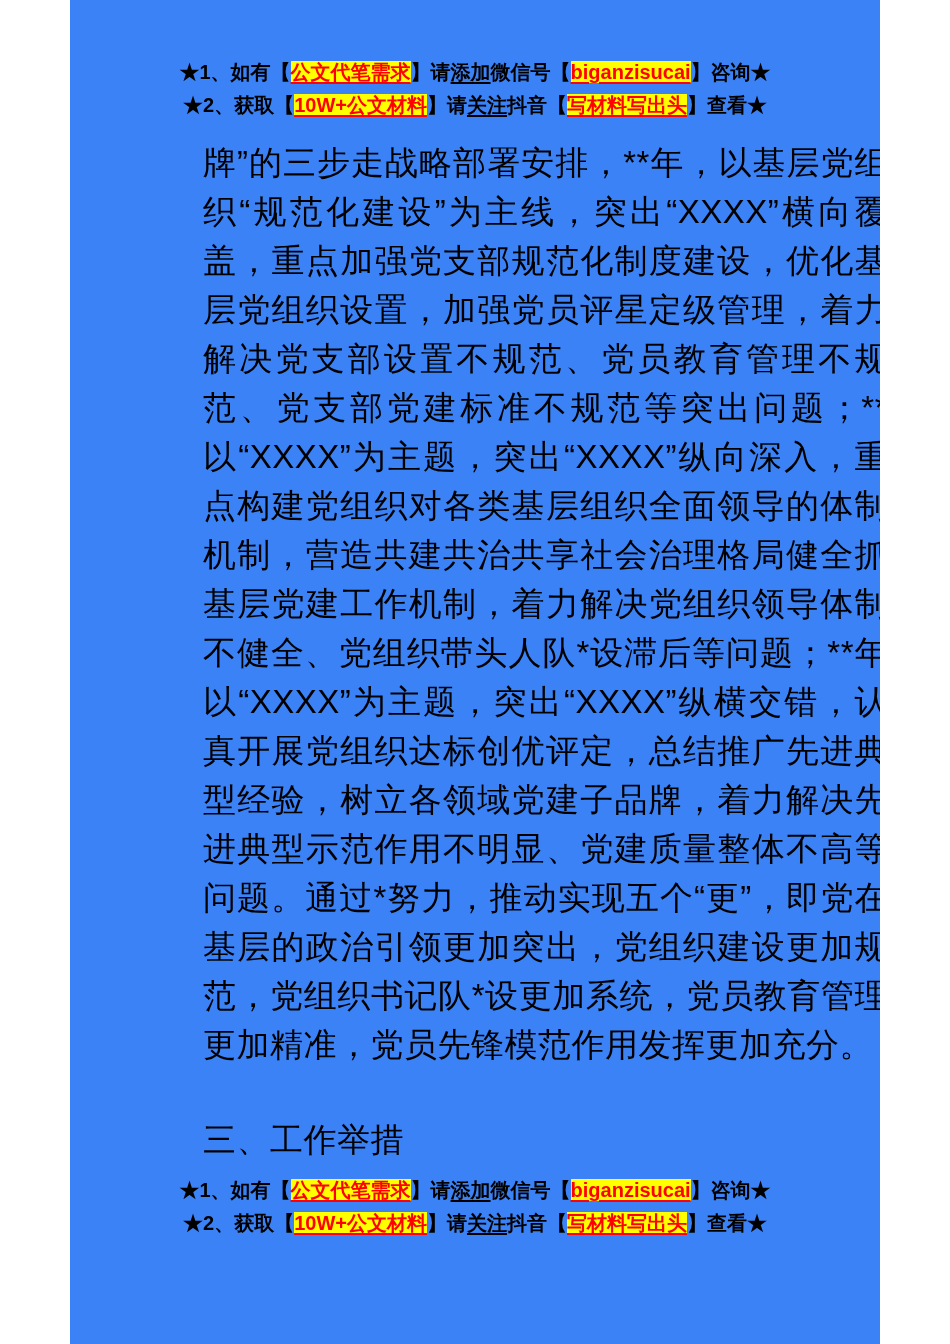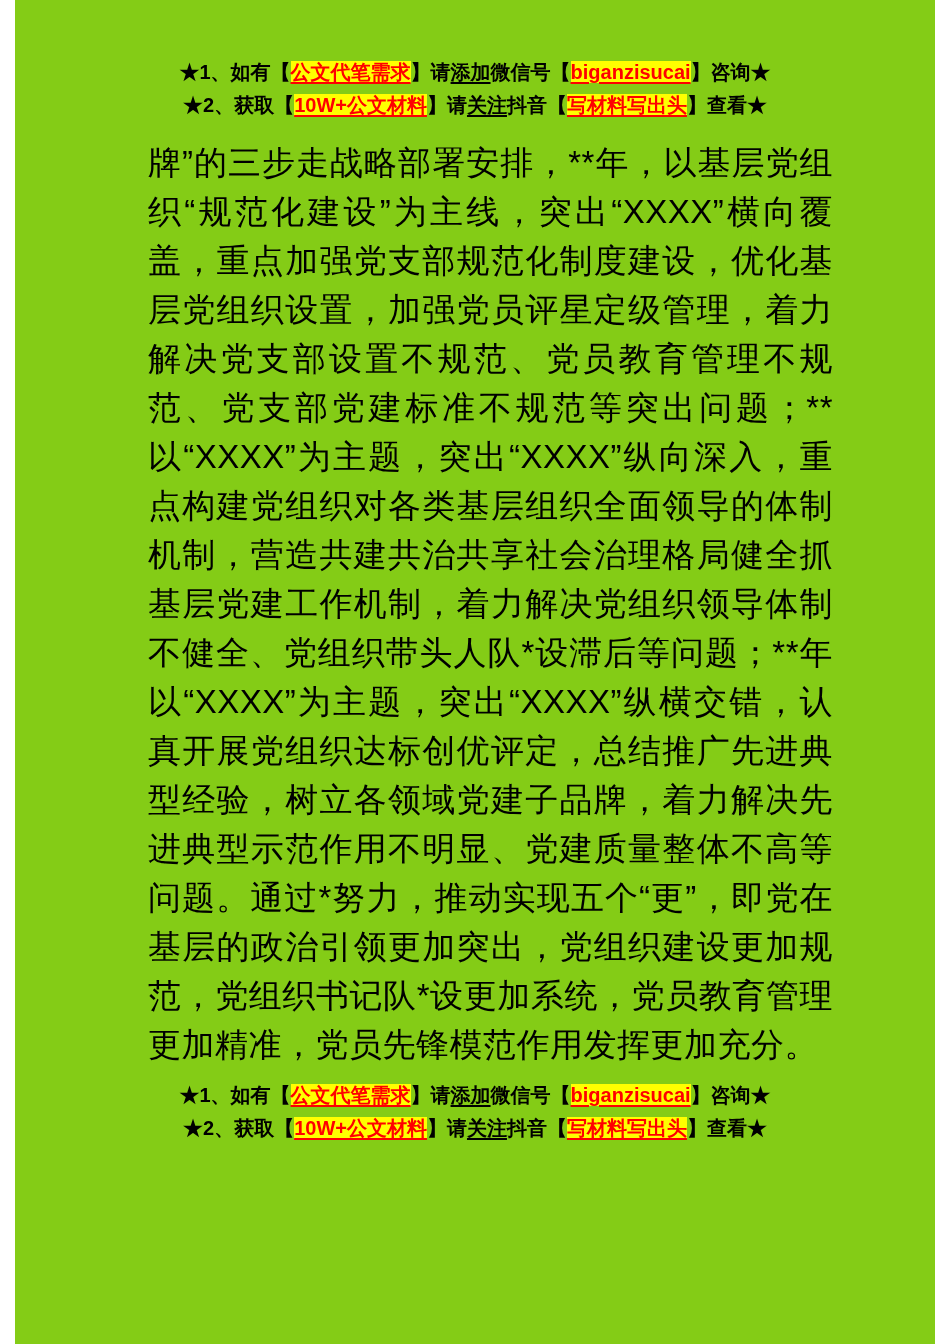--- a/index.html
+++ b/index.html
@@ -1,21 +1,21 @@
 <!DOCTYPE html>
 <html><head>
 <meta charset="utf-8">
 <style>
   html, body { margin: 0; padding: 0; background: #ffffff; }
   .page {
     position: relative;
-    width: 920px;
+    width: 810px;
     height: 1344px;
     margin: 0 auto;
-    background: #84cc16;
+    background: #3b82f6;
     color: #000000;
     font-family: "Liberation Sans", sans-serif;
     overflow: hidden;
     box-sizing: border-box;
   }
   
   .promo {
     text-align: center;
     font-weight: bold;
     font-size: 20px;
@@ -57,20 +57,21 @@
 
 <div class="page">
 
   <div class="promo promo-header">
     <p><span>★1、如有【</span><span class="hl">公文代笔需求</span><span>】请</span><span class="u">添加</span><span>微信号【</span><span class="hl">biganzisucai</span><span>】咨询★</span></p>
     <p><span>★2、获取【</span><span class="hl">10W+公文材料</span><span>】请</span><span class="u">关注</span><span>抖音【</span><span class="hl">写材料写出头</span><span>】查看★</span></p>
   </div>
 
   <div class="doc">
     <p class="para-continuation">牌”的三步走战略部署安排，**年，以基层党组织“规范化建设”为主线，突出“XXXX”横向覆盖，重点加强党支部规范化制度建设，优化基层党组织设置，加强党员评星定级管理，着力解决党支部设置不规范、党员教育管理不规范、党支部党建标准不规范等突出问题；**以“XXXX”为主题，突出“XXXX”纵向深入，重点构建党组织对各类基层组织全面领导的体制机制，营造共建共治共享社会治理格局健全抓基层党建工作机制，着力解决党组织领导体制不健全、党组织带头人队*设滞后等问题；**年以“XXXX”为主题，突出“XXXX”纵横交错，认真开展党组织达标创优评定，总结推广先进典型经验，树立各领域党建子品牌，着力解决先进典型示范作用不明显、党建质量整体不高等问题。通过*努力，推动实现五个“更”，即党在基层的政治引领更加突出，党组织建设更加规范，党组织书记队*设更加系统，党员教育管理更加精准，党员先锋模范作用发挥更加充分。</p>
+    <p class="section-heading">三、工作举措</p>
   </div>
 
   <div class="promo promo-footer">
     <p><span>★1、如有【</span><span class="hl">公文代笔需求</span><span>】请</span><span class="u">添加</span><span>微信号【</span><span class="hl">biganzisucai</span><span>】咨询★</span></p>
     <p><span>★2、获取【</span><span class="hl">10W+公文材料</span><span>】请</span><span class="u">关注</span><span>抖音【</span><span class="hl">写材料写出头</span><span>】查看★</span></p>
   </div>
 
 </div>
 
 </body></html>

